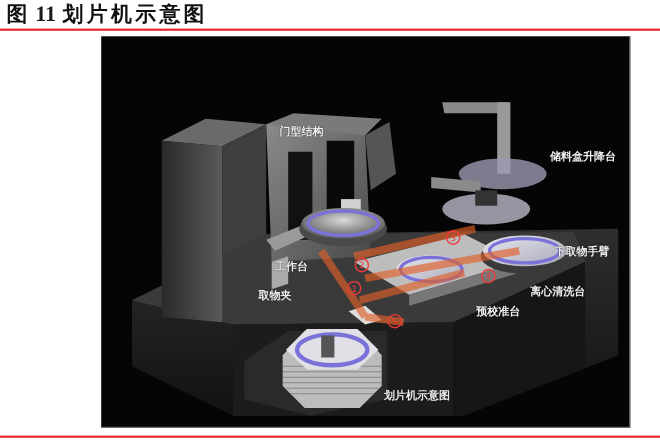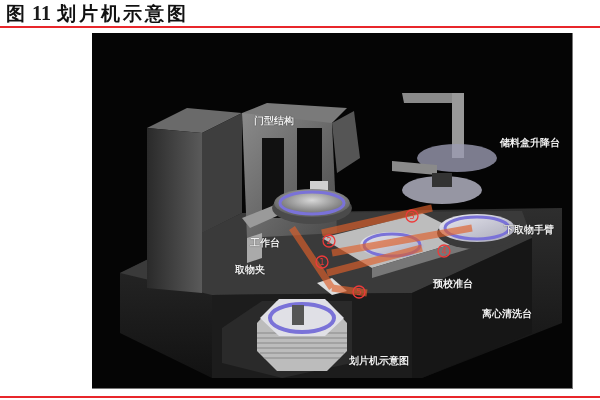--- a/index.html
+++ b/index.html
@@ -129,18 +129,18 @@
       <ellipse cx="210" cy="285" rx="32" ry="14" fill="none" stroke="#7a72d8" stroke-width="4"></ellipse>
       <polygon points="200,272 212,272 212,292 200,292" fill="#555"></polygon>
     </g>
   </svg>
 
   <div class="lbl" style="left:162px;top:82px;">门型结构</div>
   <div class="lbl" style="left:408px;top:104px;">储料盒升降台</div>
   <div class="lbl" style="left:412px;top:143px;margin-top:48px;">下取物手臂</div>
   <div class="lbl" style="left:158px;top:204px;">工作台</div>
   <div class="lbl" style="left:143px;top:231px;">取物夹</div>
-  <div class="lbl" style="left:390px;top:227px;margin-top:48px;">离心清洗台</div>
+  <div class="lbl" style="left:390px;top:227px;">离心清洗台</div>
   <div class="lbl" style="left:341px;top:245px;">预校准台</div>
   <div class="lbl" style="left:257px;top:322px;">划片机示意图</div>
 </div>
 
 <div class="rule bottom"></div>
 
 </body></html>

